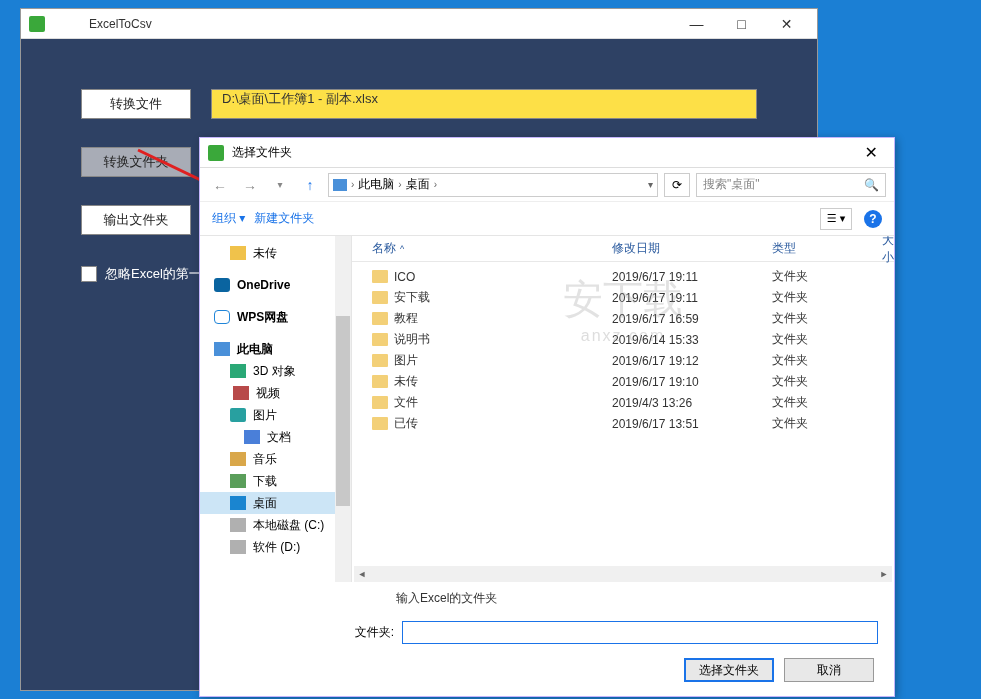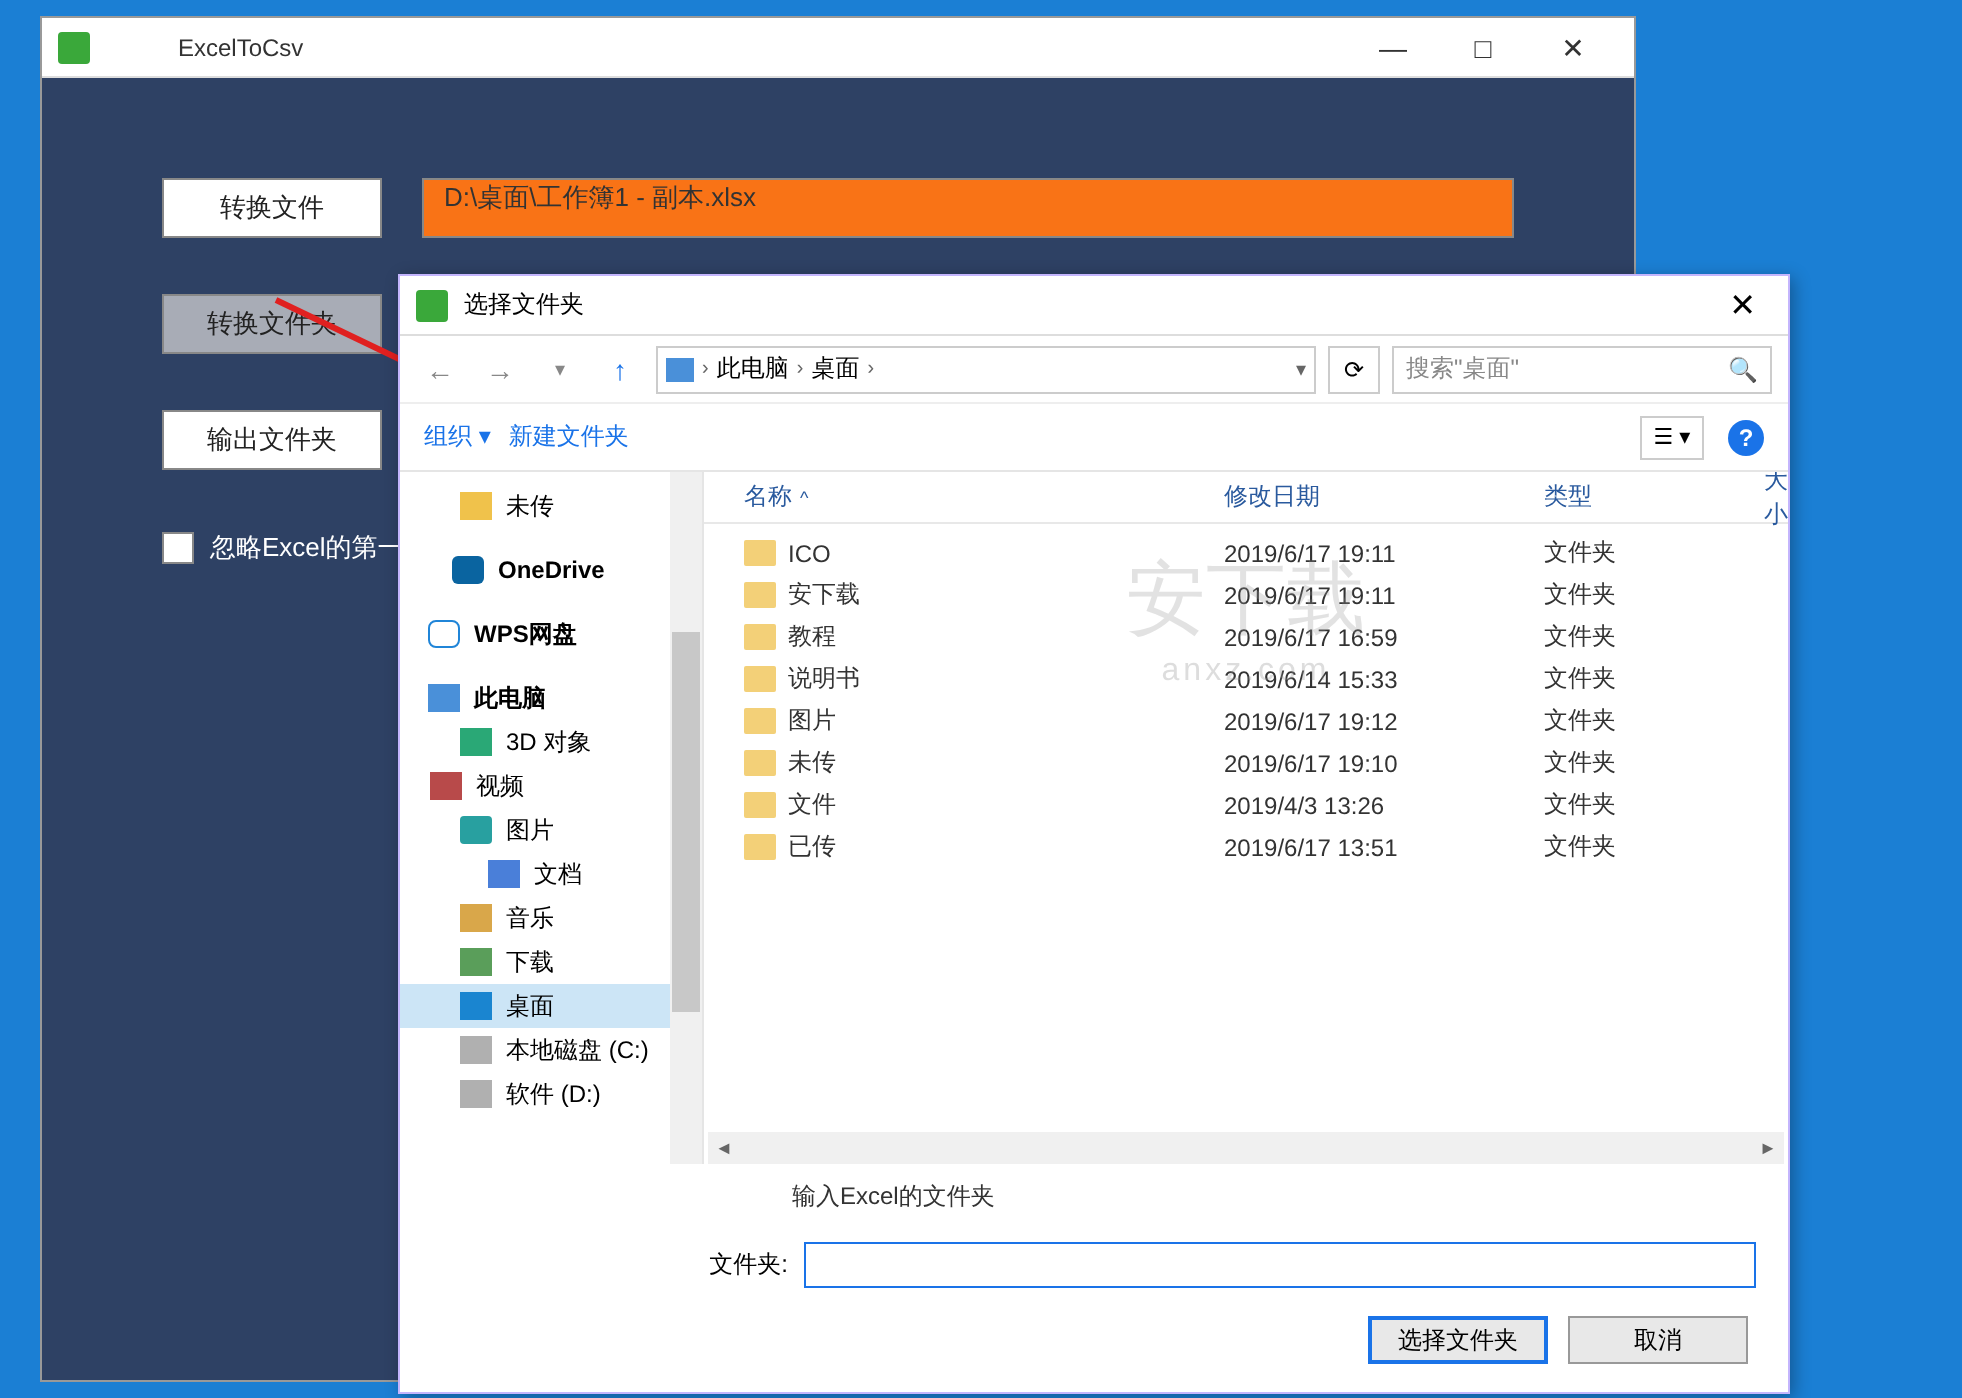--- a/index.html
+++ b/index.html
@@ -8,21 +8,21 @@
 .main-window { position: absolute; left: 20px; top: 8px; width: 798px; height: 683px; background: #2e4164; border: 1px solid #999; }
 .main-titlebar { height: 30px; background: #fff; display: flex; align-items: center; padding: 0 8px; border-bottom: 1px solid #ddd; }
 .main-titlebar .app-icon { width: 16px; height: 16px; background: #3aa83a; border-radius: 2px; margin-right: 8px; }
 .main-titlebar .title { font-size: 12px; color: #333; flex: 1; margin-left: 36px; }
 .main-titlebar .win-controls { display: flex; gap: 0; }
 .main-titlebar .win-btn { width: 45px; height: 28px; display: flex; align-items: center; justify-content: center; font-size: 14px; color: #333; }
 .main-content { padding: 50px 60px; }
 .form-row { display: flex; align-items: center; gap: 20px; margin-bottom: 28px; }
 .form-btn { width: 110px; height: 30px; background: #fff; border: 1px solid #888; font-size: 13px; text-align: center; line-height: 28px; color: #222; }
 .form-btn.dark { background: #a8acb6; }
-.form-input { flex: 1; height: 30px; background: #f97316; border: 1px solid #888; padding: 0 10px; font-size: 13px; color: #333; }
+.form-input { flex: 1; height: 30px; background: #fde047; border: 1px solid #888; padding: 0 10px; font-size: 13px; color: #333; }
 .checkbox-row { display: flex; align-items: center; gap: 8px; margin-top: 30px; color: #fff; font-size: 13px; }
 .checkbox-box { width: 16px; height: 16px; background: #fff; border: 1px solid #888; }
 
 .dialog { position: absolute; left: 199px; top: 137px; width: 696px; height: 560px; background: #fff; border: 1px solid #c4b5fd; box-shadow: 2px 2px 8px rgba(0,0,0,0.3); display: flex; flex-direction: column; }
 .dlg-titlebar { height: 30px; display: flex; align-items: center; padding: 0 8px; border-bottom: 1px solid #ddd; }
 .dlg-titlebar .app-icon { width: 16px; height: 16px; background: #3aa83a; border-radius: 2px; margin-right: 8px; }
 .dlg-titlebar .title { font-size: 12px; flex: 1; }
 .dlg-titlebar .close { font-size: 16px; padding: 0 8px; }
 .dlg-navbar { height: 34px; display: flex; align-items: center; padding: 0 8px; gap: 6px; border-bottom: 1px solid #eee; }
 .nav-arrow { width: 24px; height: 24px; display: flex; align-items: center; justify-content: center; font-size: 14px; color: #888; }
@@ -166,37 +166,37 @@
       <div class="help-icon">?</div>
     </div>
   </div>
   <div class="dlg-body">
     <div class="sidebar">
       <div id="sidebar-items">
           <div class="sb-item" style="padding-left: 30px;">
             <div class="sb-icon folder"></div>
             <span class="sb-label">未传</span>
           </div>
-          <div class="sb-item top" style="padding-left: 26px; margin-top: 10px; text-align: center;">
+          <div class="sb-item top" style="padding-left: 14px; margin-top: 10px; text-align: center;">
             <div class="sb-icon onedrive"></div>
             <span class="sb-label bold">OneDrive</span>
           </div>
           <div class="sb-item top" style="padding-left: 14px; margin-top: 10px;">
             <div class="sb-icon wps"></div>
             <span class="sb-label bold">WPS网盘</span>
           </div>
           <div class="sb-item top" style="padding-left: 14px; margin-top: 10px;">
             <div class="sb-icon pc"></div>
             <span class="sb-label bold">此电脑</span>
           </div>
           <div class="sb-item" style="padding-left: 30px;">
             <div class="sb-icon cube"></div>
             <span class="sb-label">3D 对象</span>
           </div>
-          <div class="sb-item" style="padding-left: 15px;">
+          <div class="sb-item" style="padding-left: 33px;">
             <div class="sb-icon video"></div>
             <span class="sb-label">视频</span>
           </div>
           <div class="sb-item" style="padding-left: 30px;">
             <div class="sb-icon pic"></div>
             <span class="sb-label">图片</span>
           </div>
           <div class="sb-item" style="padding-left: 44px;">
             <div class="sb-icon doc"></div>
             <span class="sb-label">文档</span>

